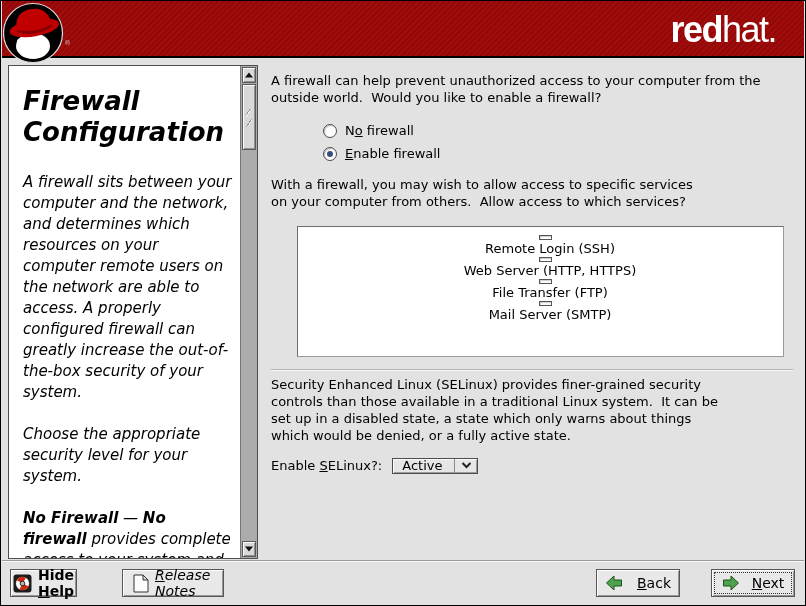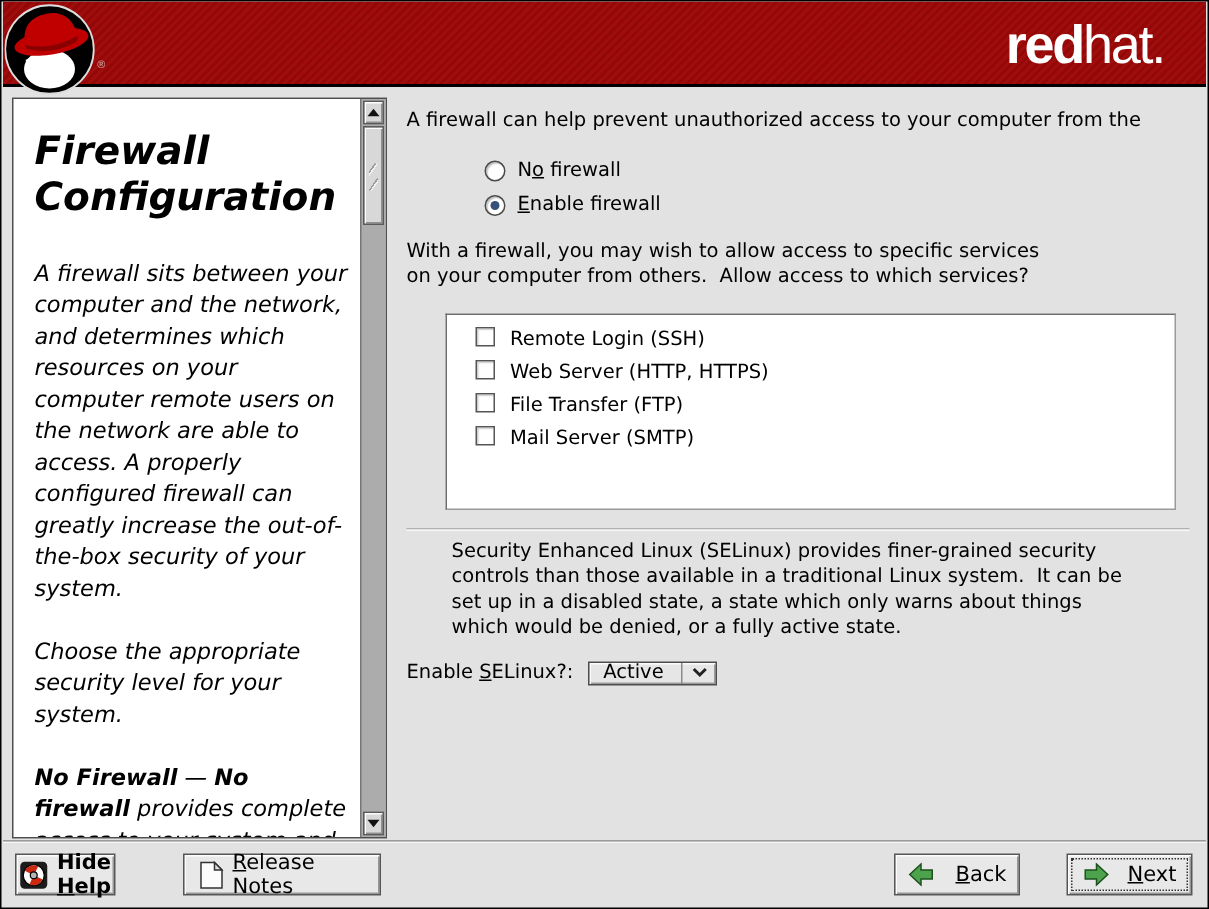--- a/index.html
+++ b/index.html
@@ -74,30 +74,30 @@
   .radio.sel::after {
     content:""; position:absolute; left:3px; top:3px; width:6px; height:6px;
     border-radius:50%; background:var(--radio-selected,#35507a);
   }
   .svc-q { margin-top:11px; }
   .svc-box {
     margin:16px 0 0 26px; width:487px; height:131px; background:#fff;
     border:1px solid #9a9a9a; border-top-color:#6e6e6e; border-left-color:#6e6e6e;
     padding:8px 0 0 19px;
   }
-  .chk-row { display:flex; height:22px; cursor:default; }
+  .chk-row { display:flex; align-items:center; height:22px; cursor:default;flex-direction:column; }
   .chk {
     width:13px; height:13px; background:#fff; border:1px solid #555;
     box-shadow:inset 1px 1px 1px rgba(0,0,0,.2); margin-right:10px;
   }
   .sep {
     margin-top:12px; height:2px;
     border-top:1px solid #b2b2b2; border-bottom:1px solid #f8f8f8;
   }
-  .selinux-p { margin-top:5px;margin-left:30px; }
+  .selinux-p { margin-top:5px; }
   .combo-row { margin-top:13px; display:flex; align-items:center; }
   .combo {
     margin-left:10px; width:86px; height:16px; background:#e6e6e6;
     border:1px solid #4d4d4d;
     box-shadow:inset 1px 1px 0 #fbfbfb, inset -1px -1px 0 #9c9c9c;
     display:flex; align-items:center; cursor:default;
   }
   .combo-val { flex:1; padding-left:9px; }
   .combo-arrow {
     width:23px; height:100%; border-left:1px solid #8a8a8a;
@@ -111,21 +111,21 @@
     background:#e2e2e2;
   }
   .btn {
     position:absolute; top:8px; height:28px; background:#e8e8e8;
     border:1px solid #565656;
     box-shadow:inset 1px 1px 0 #fdfdfd, inset -1px -1px 0 #979797;
     display:flex; align-items:center; justify-content:center;
     font-size:14px; cursor:default; gap:6px; padding:0 10px;
   }
   .btn-hide-help { left:8px; width:67px; padding:0 6px;font-weight:bold; }
-  .btn-release { left:120px; width:132px; }
+  .btn-release { left:120px; width:102px;font-style:italic; }
   .btn-back { right:124px; width:84px; gap:14px; }
   .btn-next { right:9px; width:84px; gap:12px; outline:1px dotted #333; outline-offset:-4px; }
   .icon { display:block; flex:none; }
 </style>
 </head>
 <body>
 
 <div id="window">
 
   <div class="header">
@@ -161,20 +161,21 @@
         </div>
       <div class="sbtn down">
           <span class="tri t-down"></span>
         </div>
     </div>
   </div>
 
   <div class="content">
     <div class="intro">
       <div class="line">A firewall can help prevent unauthorized access to your computer from the</div>
+      <div class="line">outside world.  Would you like to enable a firewall?</div>
     </div>
 
     <div class="radios">
       <div class="radio-row">
         <span class="radio"></span>
         <span><span>N</span><span class="u">o</span><span> firewall</span></span>
       </div>
       <div class="radio-row">
         <span class="radio sel"></span>
         <span><span></span><span class="u">E</span><span>nable firewall</span></span>

